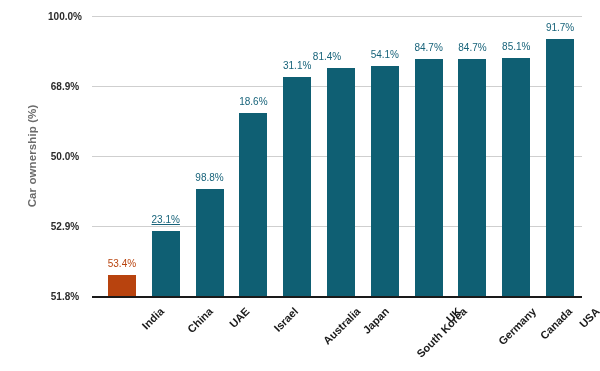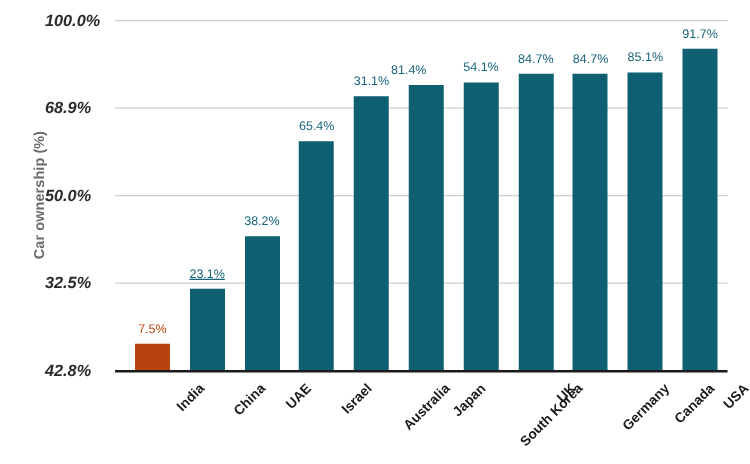--- a/index.html
+++ b/index.html
@@ -43,27 +43,26 @@
     color: #6b6b6b;
     letter-spacing: 0.1px;
     white-space: nowrap;
   }
 
   
   .y-tick-label {
     position: absolute;
     right: 0;
     width: 58px;
-    text-align: left;
-    font-size: 13px;
+    text-align: center;
+    font-size: 10px;
     font-weight: bold;
     color: #2b2b2b;
     transform: translateY(-50%);
     white-space: nowrap;
-    font-style: italic;
   }
   #y-ticks {
     position: absolute;
     left: 36px;
     top: 0;
     width: 58px;
     height: 371px;
   }
 
   
@@ -140,44 +139,44 @@
   }
 </style>
 </head>
 <body>
 
 <div id="chart-root">
 
   <div id="y-axis-title" style="width: 280px; height: 20px; left: 10px; top: 296px;">Car ownership (%)</div>
 
   <div id="y-ticks">
-      <div class="y-tick-label" style="top: 296px;">42.8%</div>
-      <div class="y-tick-label" style="top: 226px;">32.5%</div>
+      <div class="y-tick-label" style="top: 296px;">51.8%</div>
+      <div class="y-tick-label" style="top: 226px;">52.9%</div>
       <div class="y-tick-label" style="top: 156px;">50.0%</div>
       <div class="y-tick-label" style="top: 86px;">68.9%</div>
       <div class="y-tick-label" style="top: 16px;">100.0%</div>
     </div>
 
   <div id="plot-area">
     <div id="grid-layer">
         <div class="gridline zero" style="top: 280px;"></div>
         <div class="gridline" style="top: 210px;"></div>
         <div class="gridline" style="top: 140px;"></div>
         <div class="gridline" style="top: 70px;"></div>
         <div class="gridline" style="top: 0px;"></div>
       </div>
     <div id="bars-layer">
         <div class="bar" title="India 7.5%" style="left: 7.90909px; width: 28px; height: 21px; background: rgb(184, 67, 14);"></div>
-        <div class="bar-value" style="left: 21.9091px; bottom: 27px; color: rgb(184, 67, 14);">7.5%</div>
+        <div class="bar-value" style="left: 21.9091px; bottom: 27px; color: rgb(184, 67, 14);">53.4%</div>
         <div class="bar" title="China 23.1%" style="left: 51.7273px; width: 28px; height: 64.68px; background: rgb(15, 95, 115);"></div>
         <div class="bar-value" style="left: 65.7273px; bottom: 70.68px; color: rgb(23, 99, 122); text-decoration: underline;">23.1%</div>
         <div class="bar" title="UAE 38.2%" style="left: 95.5455px; width: 28px; height: 106.96px; background: rgb(15, 95, 115);"></div>
-        <div class="bar-value" style="left: 109.545px; bottom: 112.96px; color: rgb(23, 99, 122);">38.2%</div>
+        <div class="bar-value" style="left: 109.545px; bottom: 112.96px; color: rgb(23, 99, 122);">98.8%</div>
         <div class="bar" title="Israel 65.4%" style="left: 139.364px; width: 28px; height: 183.12px; background: rgb(15, 95, 115);"></div>
-        <div class="bar-value" style="left: 153.364px; bottom: 189.12px; color: rgb(23, 99, 122);">65.4%</div>
+        <div class="bar-value" style="left: 153.364px; bottom: 189.12px; color: rgb(23, 99, 122);">18.6%</div>
         <div class="bar" title="Australia 78.2%" style="left: 183.182px; width: 28px; height: 218.96px; background: rgb(15, 95, 115);"></div>
         <div class="bar-value" style="left: 197.182px; bottom: 224.96px; color: rgb(23, 99, 122);">31.1%</div>
         <div class="bar" title="Japan 81.4%" style="left: 227px; width: 28px; height: 227.92px; background: rgb(15, 95, 115);"></div>
         <div class="bar-value" style="left: 227px; bottom: 233.92px; color: rgb(23, 99, 122);">81.4%</div>
         <div class="bar" title="South Korea 82.0%" style="left: 270.818px; width: 28px; height: 229.6px; background: rgb(15, 95, 115);"></div>
         <div class="bar-value" style="left: 284.818px; bottom: 235.6px; color: rgb(23, 99, 122);">54.1%</div>
         <div class="bar" title="UK 84.7%" style="left: 314.636px; width: 28px; height: 237.16px; background: rgb(15, 95, 115);"></div>
         <div class="bar-value" style="left: 328.636px; bottom: 243.16px; color: rgb(23, 99, 122);">84.7%</div>
         <div class="bar" title="Germany 84.7%" style="left: 358.455px; width: 28px; height: 237.16px; background: rgb(15, 95, 115);"></div>
         <div class="bar-value" style="left: 372.455px; bottom: 243.16px; color: rgb(23, 99, 122);">84.7%</div>

